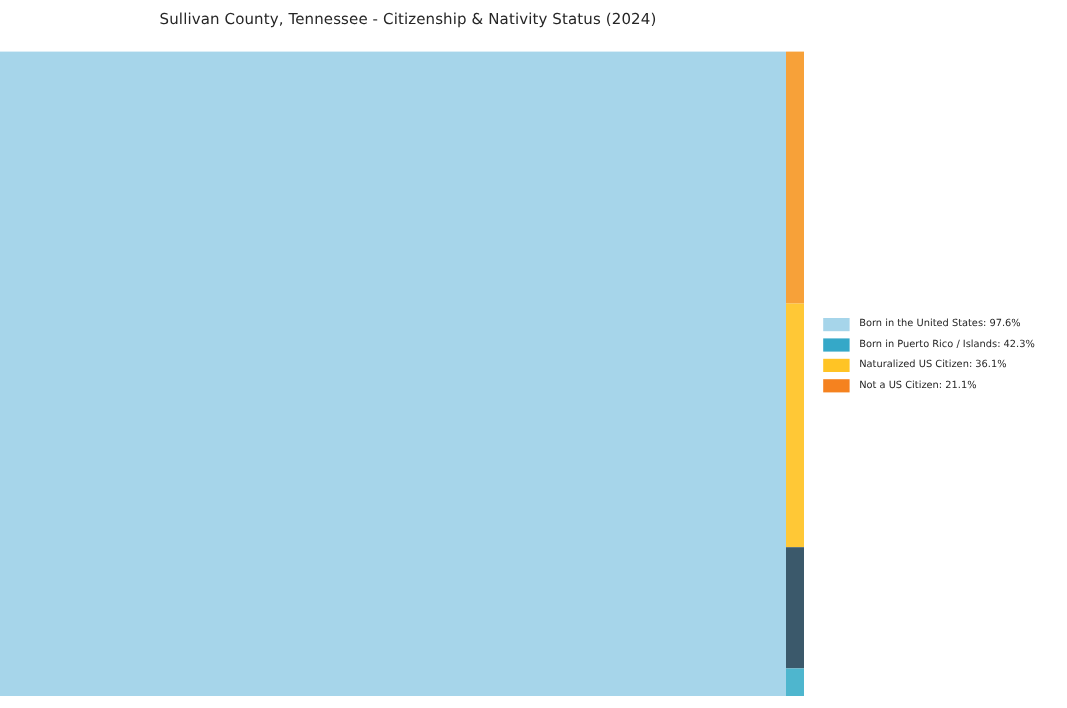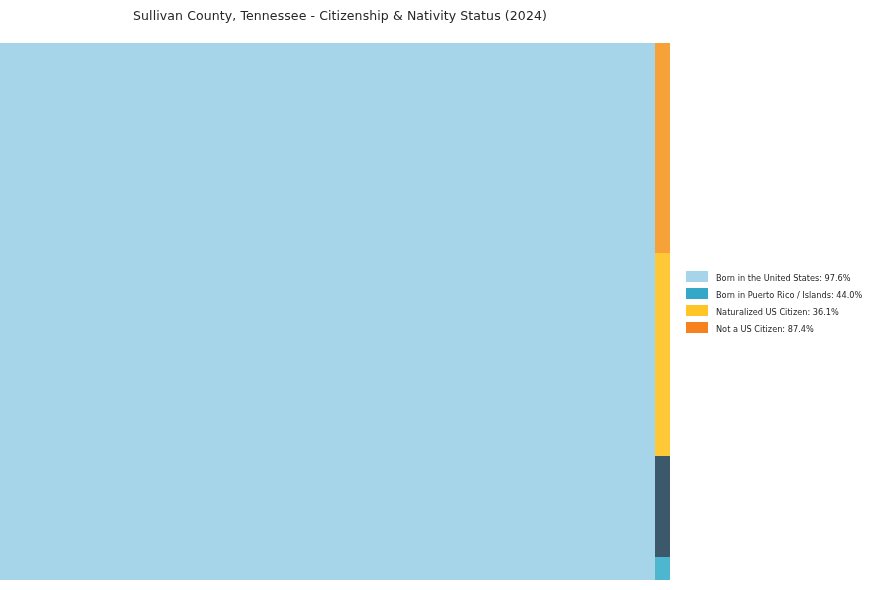--- a/index.html
+++ b/index.html
@@ -56,21 +56,21 @@
     position: absolute;
     left: 686px;
     top: 265px;
     width: 195px;
   }
 
   .legend-entry {
     position: relative;
     height: 17.1px;
     display: flex;
-    align-items: flex-end;
+    align-items: flex-start;
   }
 
   .legend-swatch {
     width: 22px;
     height: 11px;
     flex: 0 0 auto;
     display: block;
   }
 
   .legend-label {
@@ -97,25 +97,25 @@
       <div class="treemap-tile" style="left: 655px; top: 514px; width: 15px; height: 23px; background: rgb(78, 182, 206);"></div>
     </div>
 
   <div id="chart-legend">
       <div class="legend-entry">
         <span class="legend-swatch" style="background: rgb(166, 213, 234);"></span>
         <span class="legend-label">Born in the United States: 97.6%</span>
       </div>
       <div class="legend-entry">
         <span class="legend-swatch" style="background: rgb(53, 168, 200);"></span>
-        <span class="legend-label">Born in Puerto Rico / Islands: 44.0%</span>
+        <span class="legend-label">Born in Puerto Rico / Islands: 42.3%</span>
       </div>
       <div class="legend-entry">
         <span class="legend-swatch" style="background: rgb(255, 196, 37);"></span>
         <span class="legend-label">Naturalized US Citizen: 36.1%</span>
       </div>
       <div class="legend-entry">
         <span class="legend-swatch" style="background: rgb(245, 130, 31);"></span>
-        <span class="legend-label">Not a US Citizen: 87.4%</span>
+        <span class="legend-label">Not a US Citizen: 21.1%</span>
       </div>
     </div>
 
 </div>
 
 </body></html>

